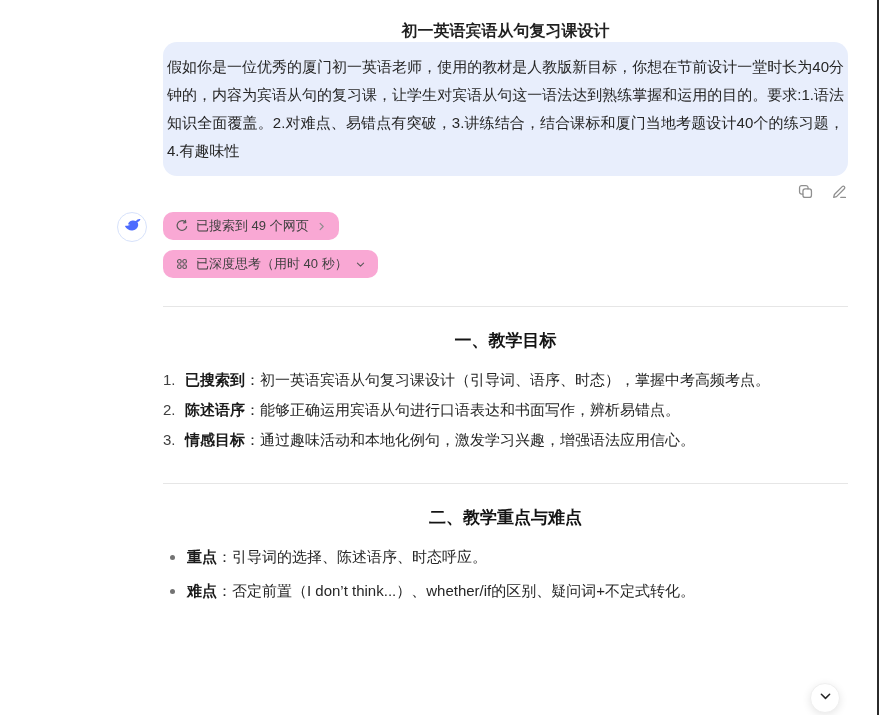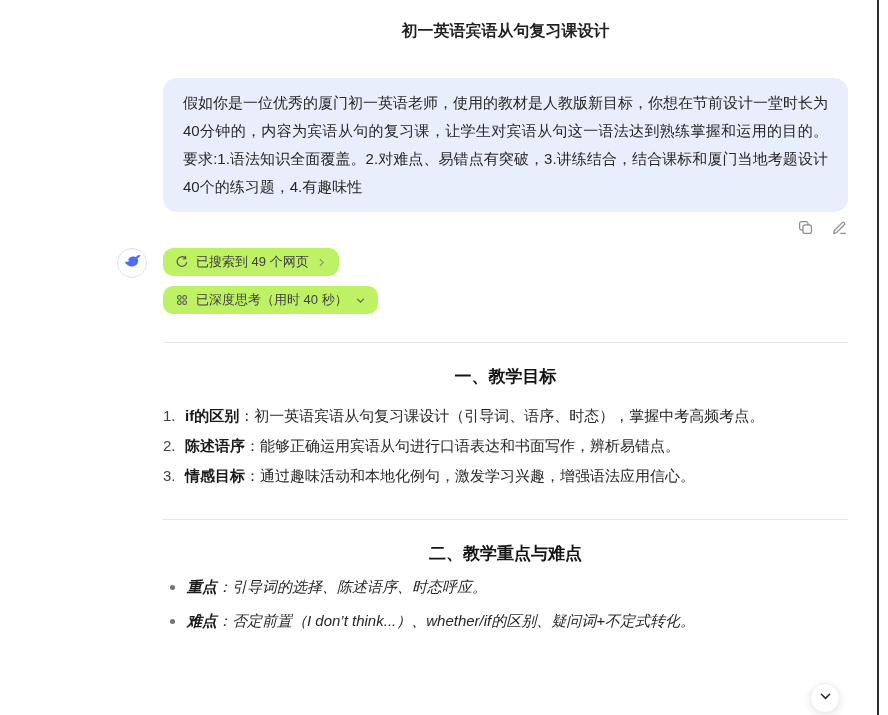--- a/index.html
+++ b/index.html
@@ -10,56 +10,56 @@
   }
   .window{position:relative;width:877px;height:715px;background:#fff;overflow:hidden;}
   .right-border{position:absolute;left:877px;top:0;width:2px;height:715px;background:#2b2b2b;}
   .content{margin-left:163px;width:685px;position:relative;}
 
   .chat-title{
     margin-top:20px;text-align:center;font-size:16px;font-weight:700;color:#1f1f1f;height:22px;line-height:22px;
   }
 
   .bubble{
-    margin-top:36px;background:#e8eefc;border-radius:14px;
-    padding:11px 20px;font-size:15px;line-height:28px;color:#262626;text-align:justify;
+    background:#e8eefc;border-radius:14px;
+    padding:11px 4px;font-size:15px;line-height:28px;color:#262626;text-align:justify;
   }
 
   .msg-actions{
     margin-top:6px;height:18px;display:flex;justify-content:flex-end;align-items:center;gap:16px;
   }
   .icon-btn{background:none;border:none;padding:0;cursor:pointer;width:18px;height:18px;display:flex;align-items:center;justify-content:center;}
   .icon-btn svg{display:block;}
 
   .assistant{position:relative;margin-top:12px;}
   .avatar{
     position:absolute;left:-46px;top:0;width:28px;height:28px;border-radius:50%;
     background:#fff;border:1px solid #d7e2fb;display:flex;align-items:center;justify-content:center;
   }
 
   .chip{
     display:inline-flex;align-items:center;gap:7px;height:28px;padding:0 12px;
-    background:#bef264;border:none;border-radius:10px;font-size:13px;color:#404040;cursor:pointer;
+    background:#f9a8d4;border:none;border-radius:10px;font-size:13px;color:#404040;cursor:pointer;
     font-family:inherit;
   }
   .chip-row{margin:0 0 10px 0;}
   .chip svg{display:block;}
 
   .intro{margin:16px 0 0 0;font-size:15px;line-height:30px;text-align:justify;color:#262626;}
 
   .divider{border:none;border-top:1px solid #e6e6e6;margin:28px 0 0 0;height:0;}
 
   .sec-heading{margin:22px 0 0 0;font-size:17px;font-weight:700;color:#141414;height:24px;line-height:24px;text-align:center;}
 
   .olist{margin-top:12px;}
   .olist .li{display:flex;font-size:15px;line-height:30px;}
   .olist .num{width:22px;flex:none;color:#404040;}
   .li-label{font-weight:700;color:#1a1a1a;}
 
-  .ulist{margin-top:6px;font-style:italic;}
+  .ulist{margin-top:12px;}
   .ulist .li{display:flex;font-size:15px;line-height:30px;margin-bottom:4px;align-items:flex-start;}
   .bullet-dot{flex:none;width:5px;height:5px;border-radius:50%;background:#737373;margin:13px 12px 0 7px;}
 
   .scroll-down{
     position:absolute;left:810px;top:683px;width:30px;height:30px;border-radius:50%;
     background:#fff;border:1px solid #efefef;box-shadow:0 2px 8px rgba(0,0,0,.10);
     display:flex;align-items:center;justify-content:center;cursor:pointer;padding:0;
   }
 </style>
 </head>
@@ -139,21 +139,21 @@
         </button>
       </div>
 
 
       <hr class="divider">
 
       <h3 class="sec-heading">一、教学目标</h3>
       <div class="olist">
         <div class="li">
           <span class="num">1.</span>
-          <div><span class="li-label">if的区别</span><span>：初一英语宾语从句复习课设计（引导词、语序、时态），掌握中考高频考点。</span></div>
+          <div><span class="li-label">已搜索到</span><span>：初一英语宾语从句复习课设计（引导词、语序、时态），掌握中考高频考点。</span></div>
         </div>
         <div class="li">
           <span class="num">2.</span>
           <div><span class="li-label">陈述语序</span><span>：能够正确运用宾语从句进行口语表达和书面写作，辨析易错点。</span></div>
         </div>
         <div class="li">
           <span class="num">3.</span>
           <div><span class="li-label">情感目标</span><span>：通过趣味活动和本地化例句，激发学习兴趣，增强语法应用信心。</span></div>
         </div>
       </div>

